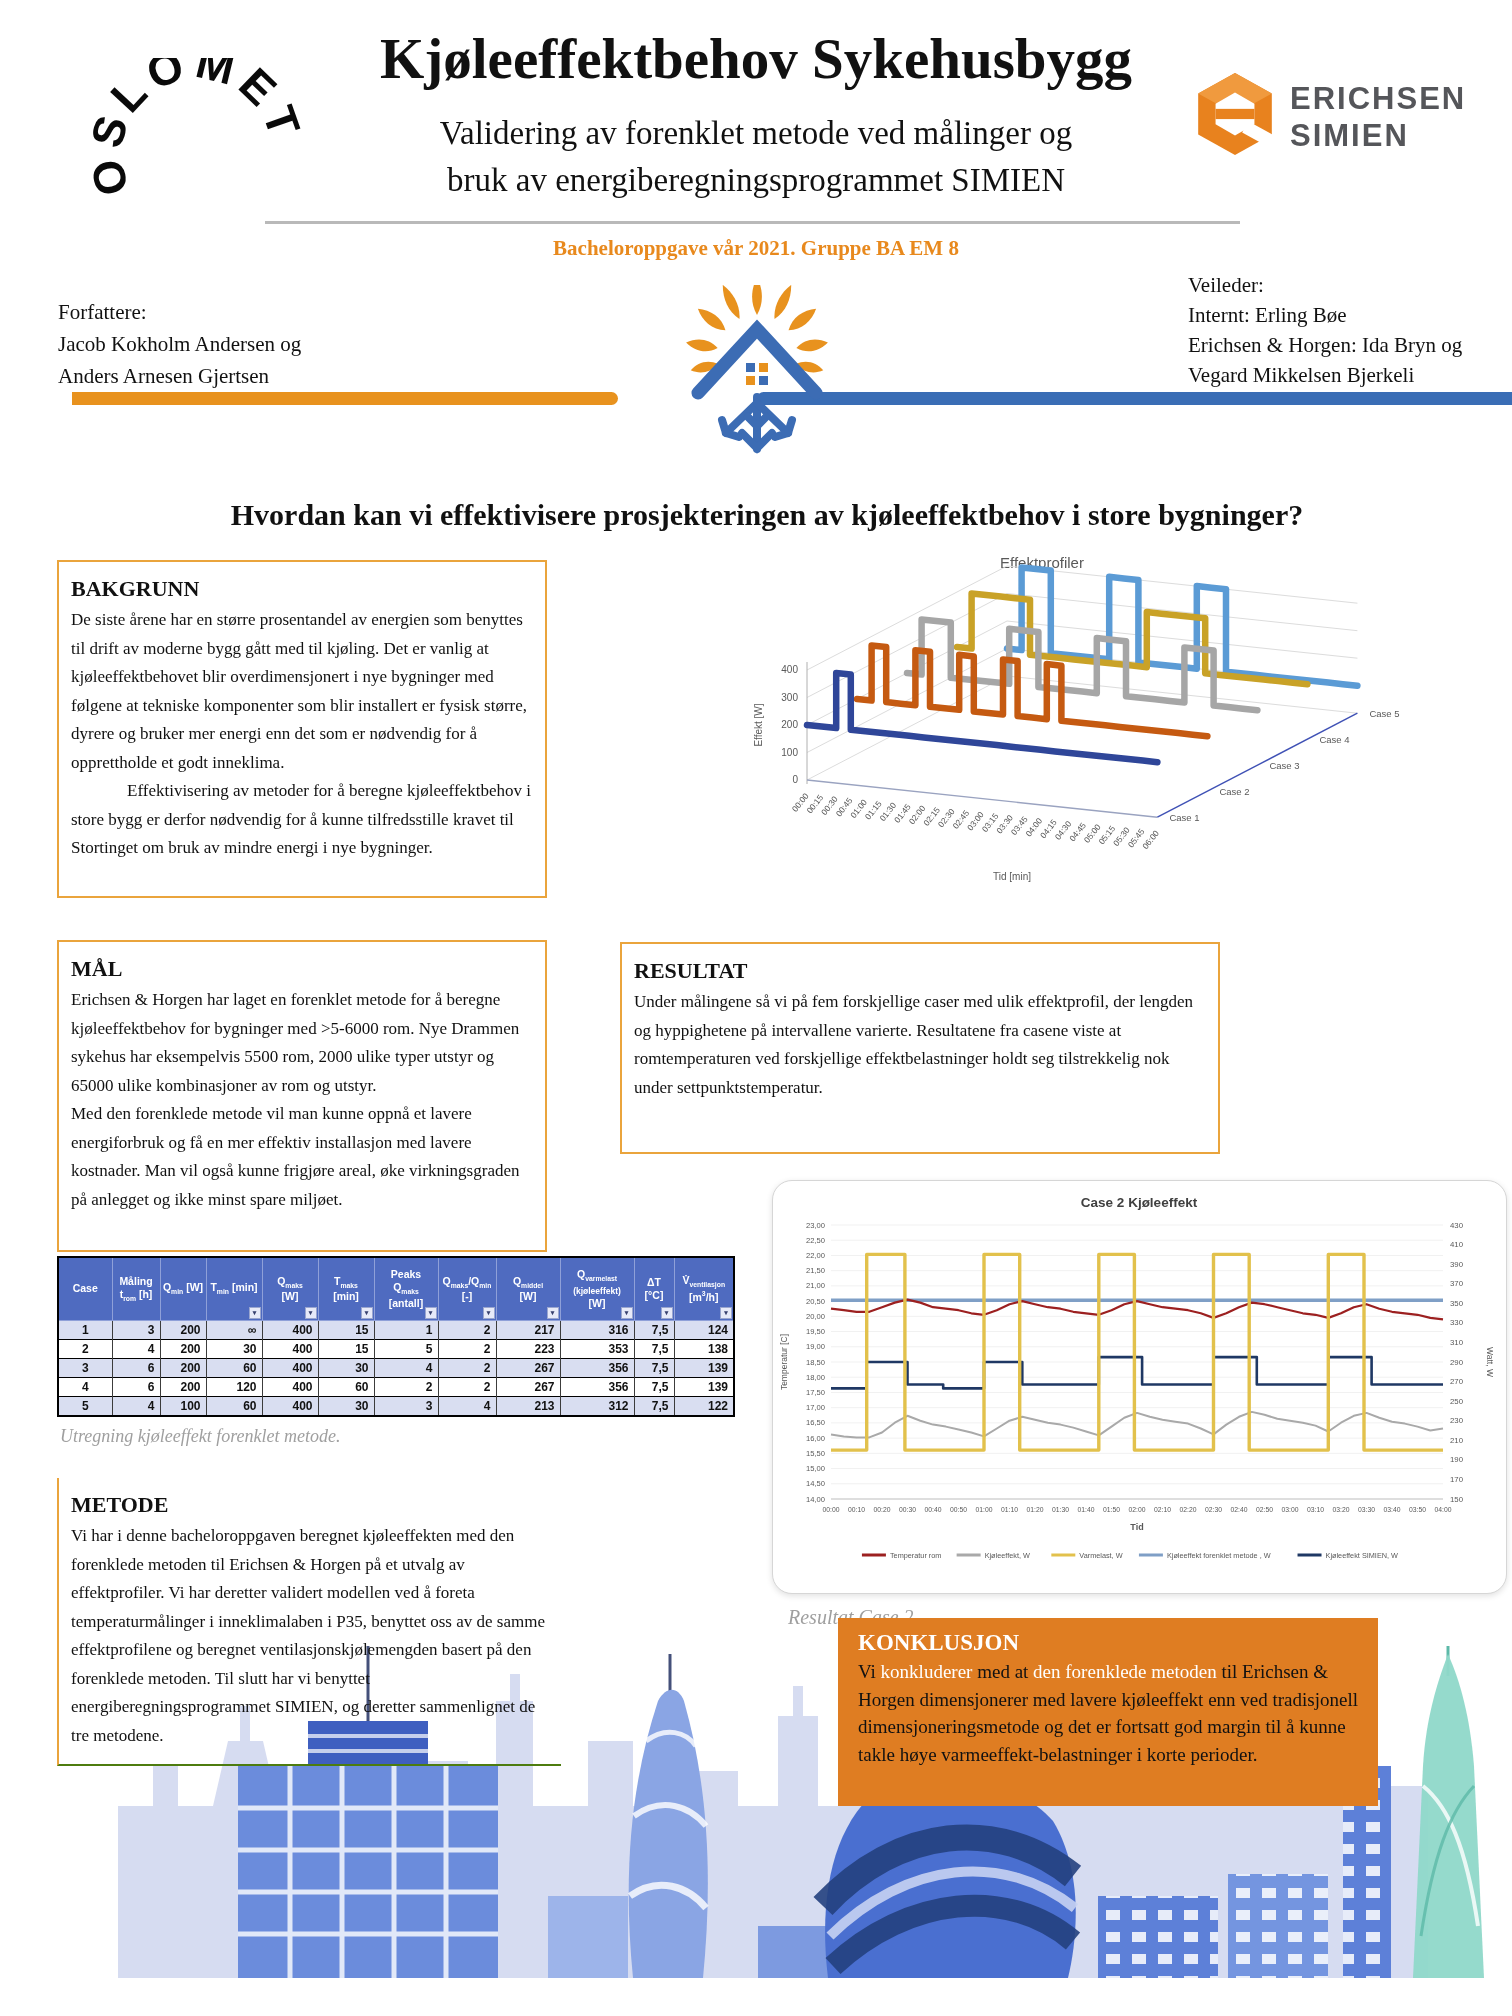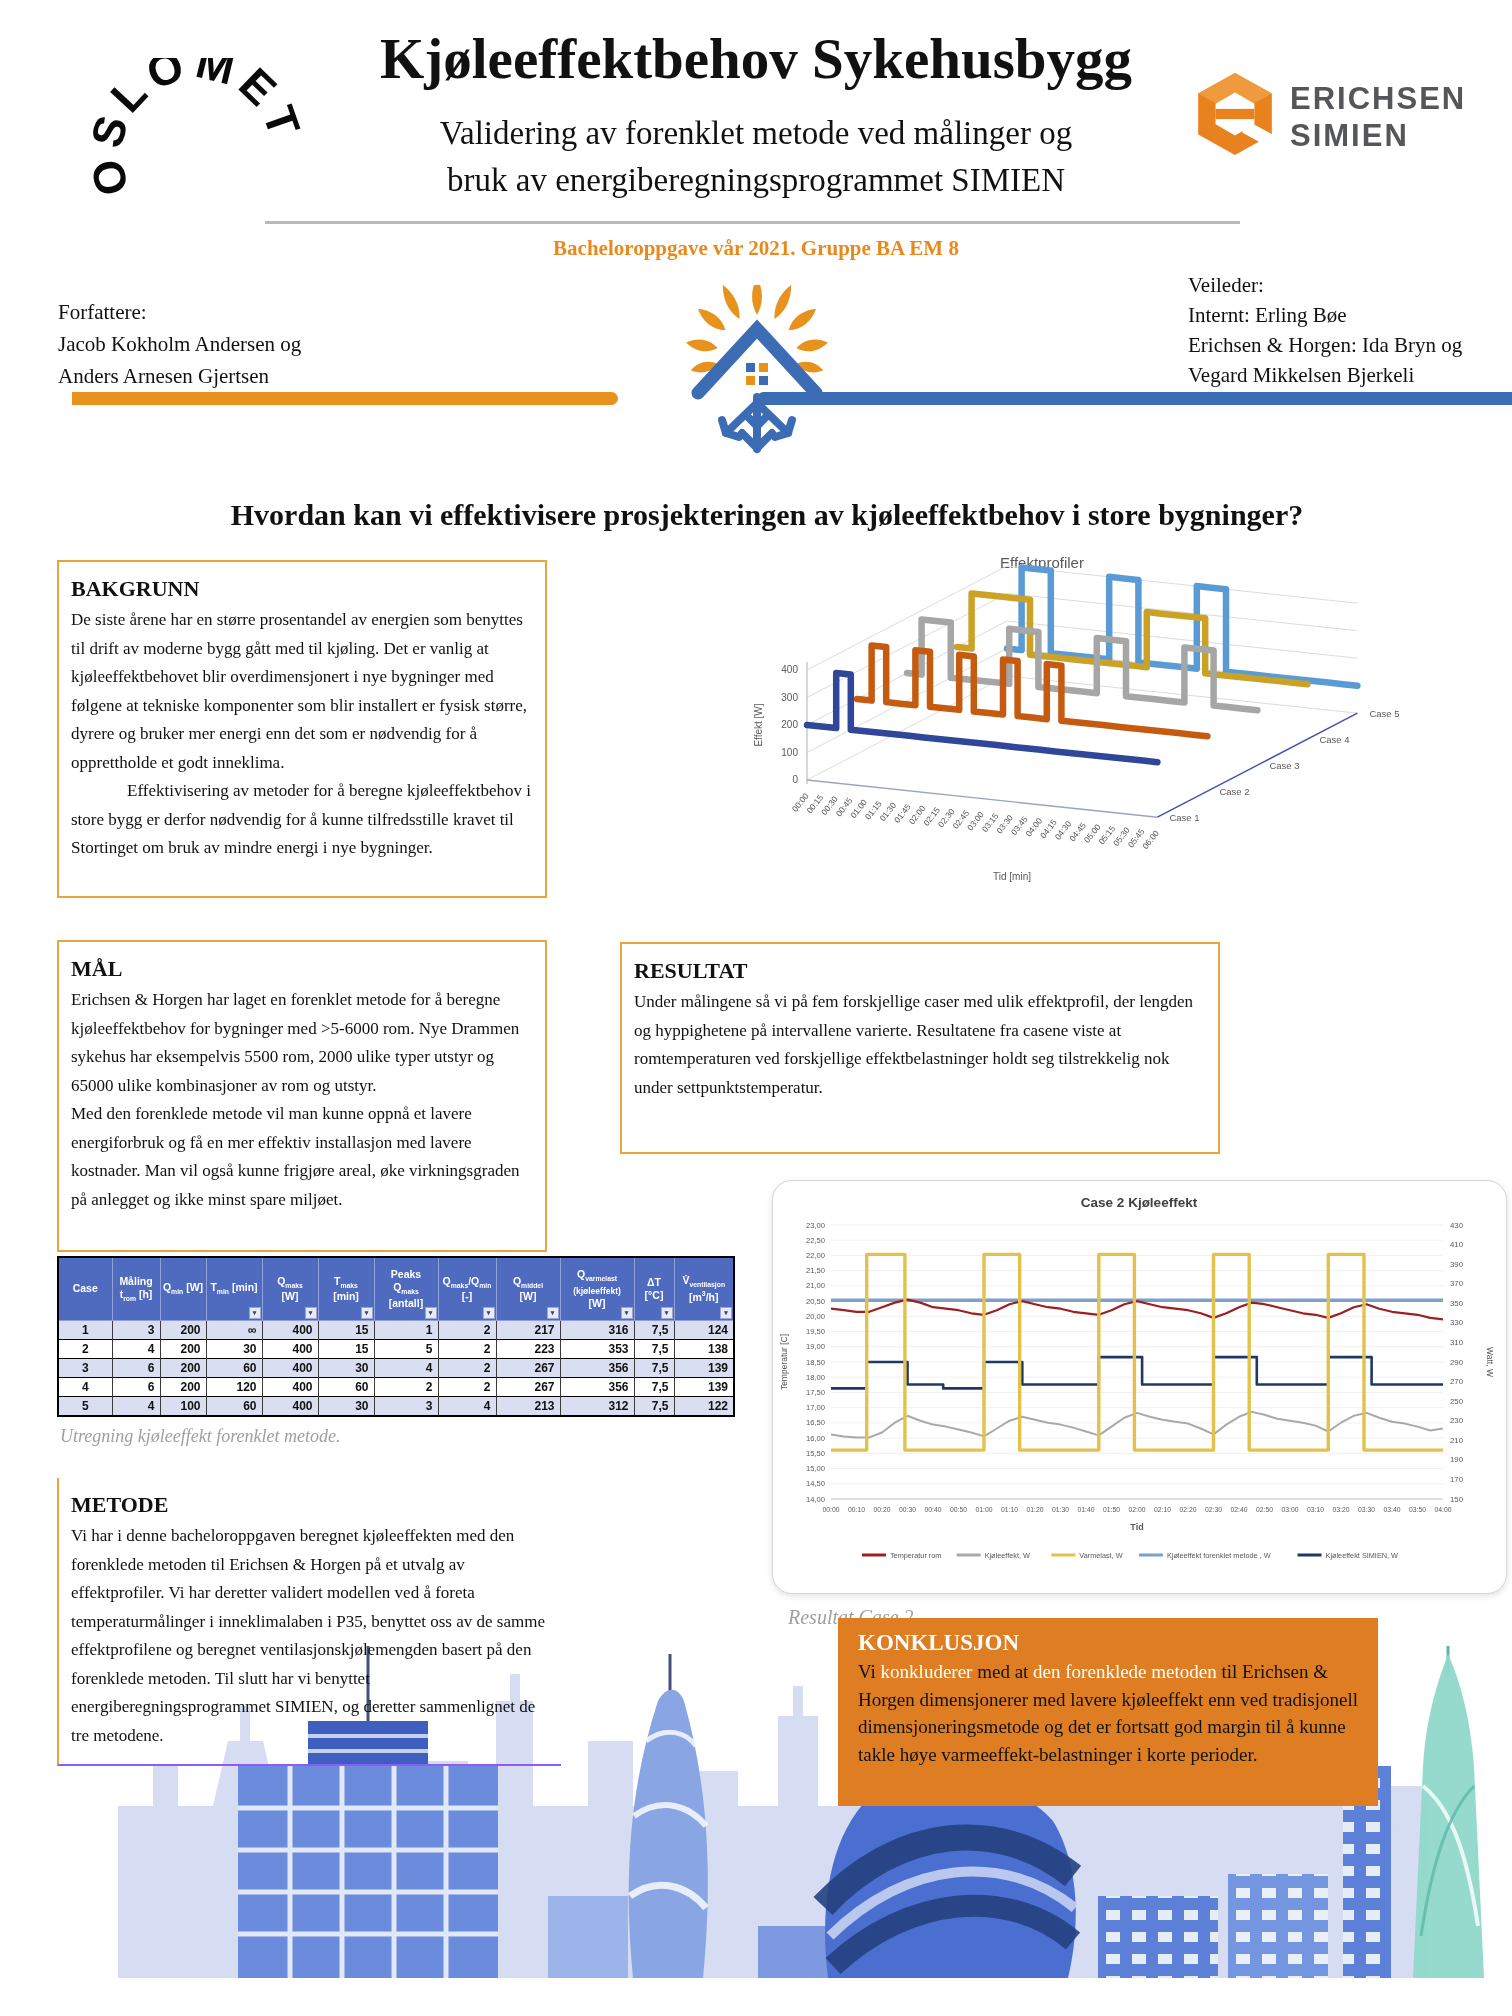--- a/index.html
+++ b/index.html
@@ -22,21 +22,21 @@
   
   .box{border:2px solid #eaa43c;padding:14px 12px;box-sizing:border-box;background:transparent;}
   .box h2{margin:0 0 4px 0;font-size:22px;}
   .body{font-size:17px;line-height:28.5px;}
   .body p{margin:0;}
   .body p.indent{text-indent:56px;}
   #box-bakgrunn{left:57px;top:560px;width:490px;height:338px;}
   #box-mal{left:57px;top:940px;width:490px;height:312px;}
   #box-resultat{left:620px;top:942px;width:600px;height:212px;}
   #box-metode{left:57px;top:1478px;width:504px;height:288px;border:none;
-              border-left:2px solid #eaa43c;border-bottom:2px solid #8b5cf6;}
+              border-left:2px solid #eaa43c;border-bottom:2px solid #4d7c0f;}
   
   #table-host{left:57px;top:1256px;}
   table.xl{border-collapse:collapse;table-layout:fixed;width:676px;border:2px solid #000;
            font-family:"Liberation Sans",sans-serif;}
   table.xl th{background:#4f6bc0;color:#fff;font-size:10.5px;font-weight:bold;line-height:1.25;
               border:1px solid #8fa0d8;vertical-align:middle;padding:3px 2px;position:relative;text-align:center;height:56px;}
   table.xl th sub,table.xl td sub{font-size:.65em;}
   table.xl th sup{font-size:.65em;}
   table.xl th .small2{font-size:8.5px;}
   table.xl td{font-size:12px;font-weight:bold;border-left:1px solid #3c3c3c;border-right:1px solid #3c3c3c;

